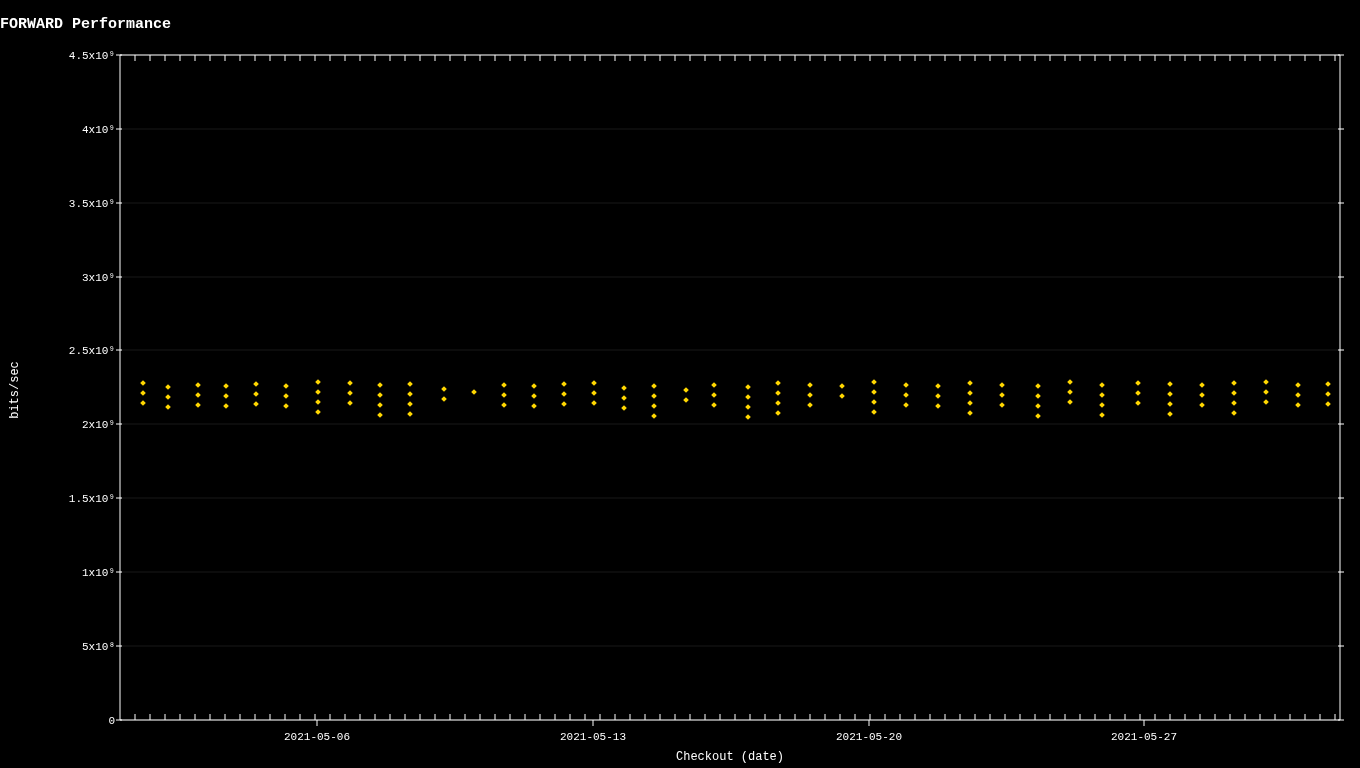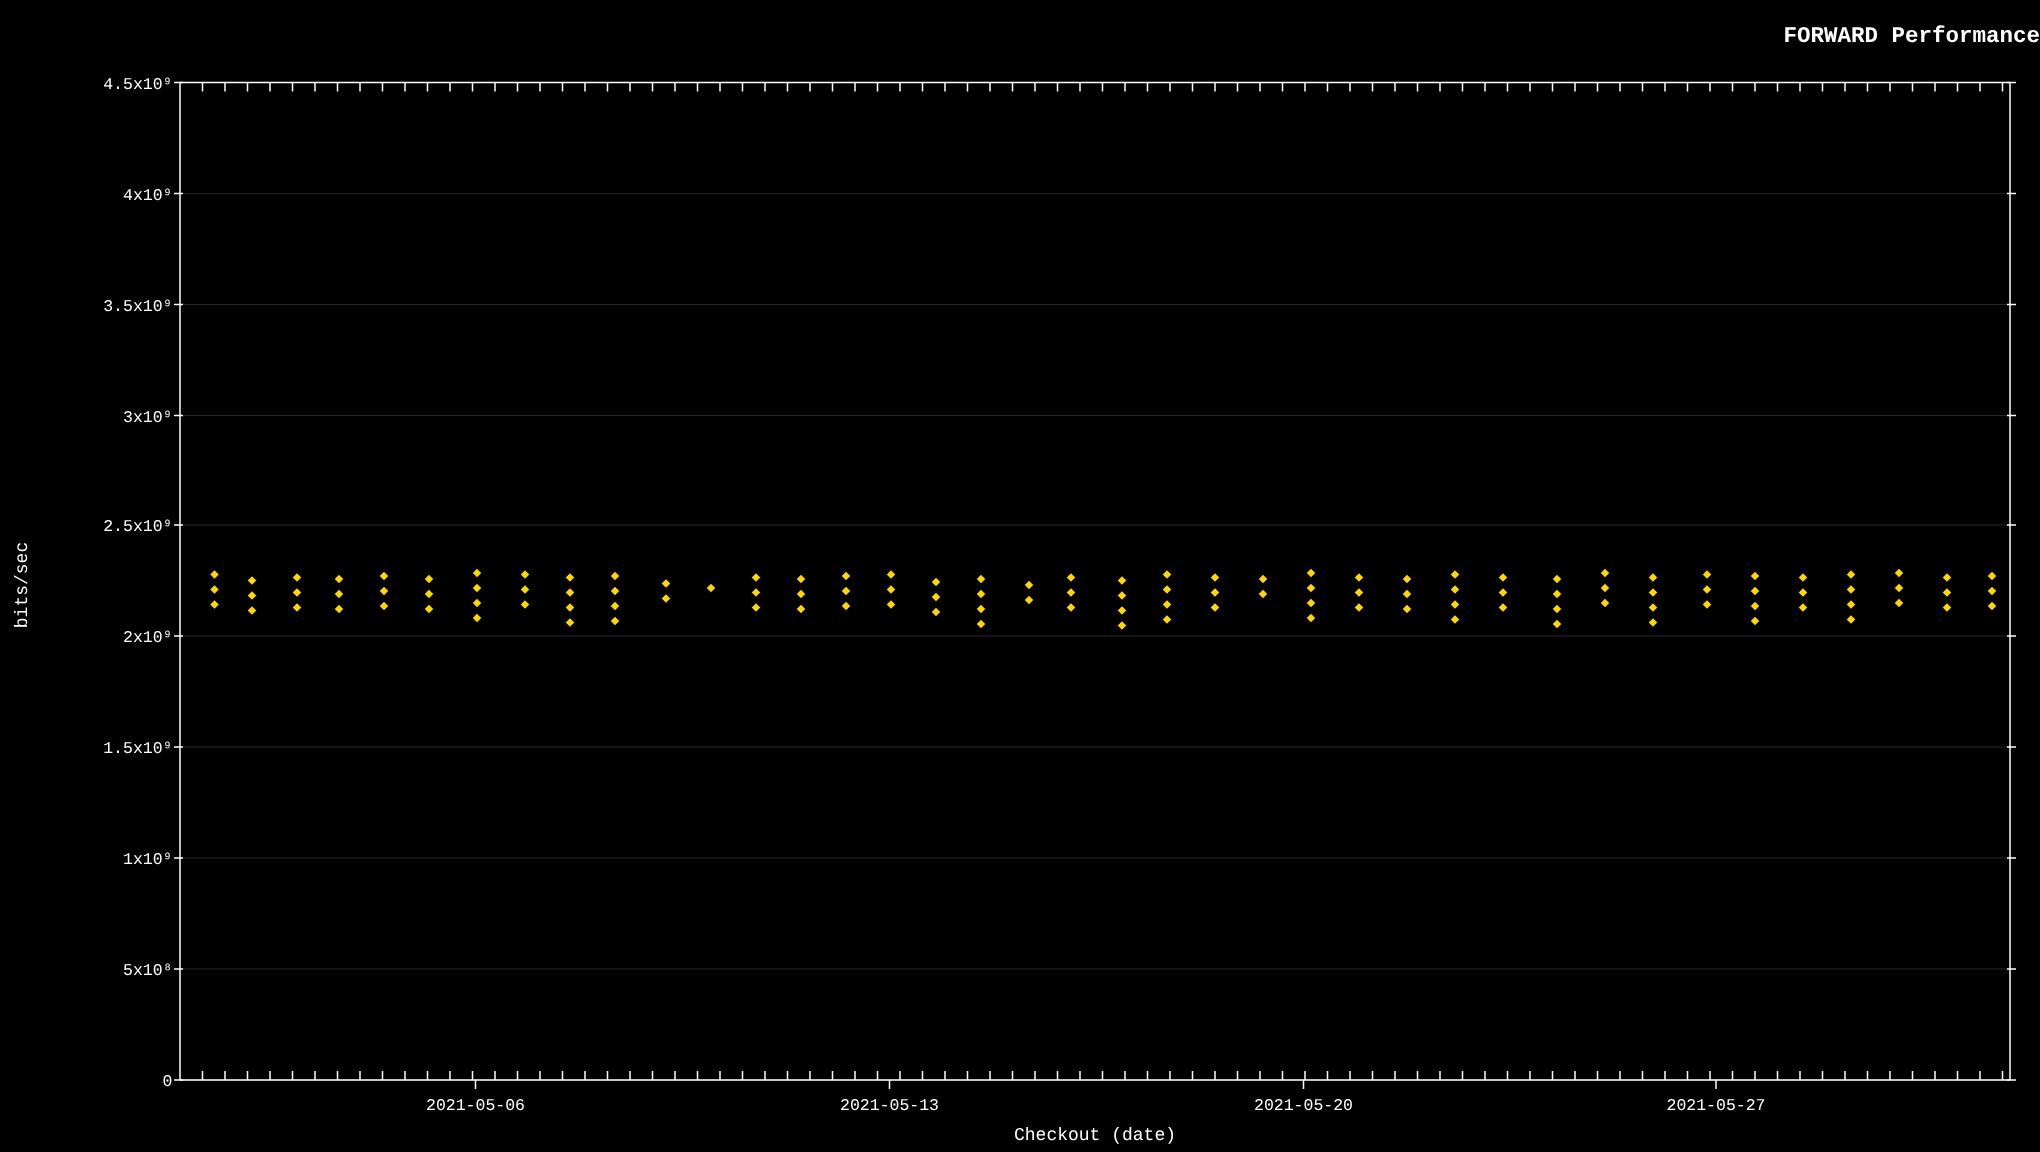--- a/index.html
+++ b/index.html
@@ -15,21 +15,21 @@
       width: 1360px;
       height: 768px;
       position: relative;
       background: #000;
     }
     .chart-title {
       position: absolute;
       top: 16px;
       left: 0;
       right: 0;
-      text-align: right;
+      text-align: left;
       color: #fff;
       font-size: 15px;
       font-weight: bold;
       font-family: 'Courier New', monospace;
     }
     svg.chart-svg {
       position: absolute;
       top: 0;
       left: 0;
       width: 1360px;

